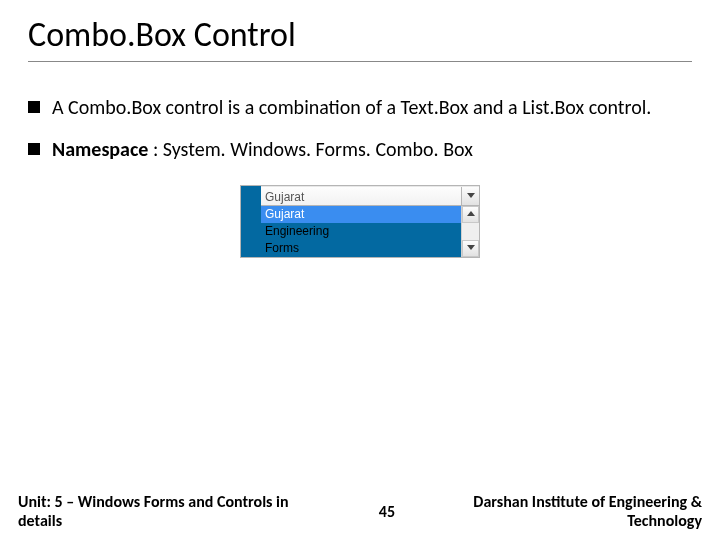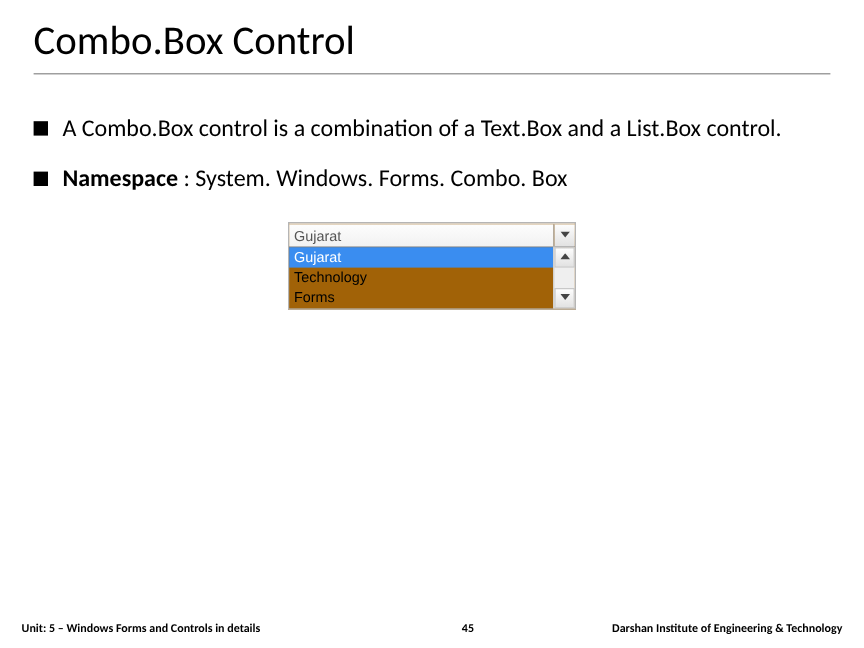--- a/index.html
+++ b/index.html
@@ -4,33 +4,33 @@
 <style>
   * { box-sizing: border-box; margin: 0; padding: 0; }
   html, body { width: 720px; height: 540px; background: #fff; font-family: "Calibri", "Segoe UI", Arial, sans-serif; color: #000; overflow: hidden; }
   .slide { width: 720px; height: 540px; position: relative; padding: 14px 28px 0 28px; border-radius: 19px; }
   .title { font-size: 34px; font-weight: 400; padding-bottom: 6px; border-bottom: 1px solid #888; letter-spacing: 0px; }
   .bullets { margin-top: 32px; }
   .bullet { display: flex; align-items: flex-start; font-size: 20px; line-height: 1.32; margin-bottom: 16px; }
   .bullet .mark { width: 12px; height: 12px; background: #000; margin-top: 7px; margin-right: 12px; flex: none; }
   .bullet .txt { flex: 1; text-align: justify; }
   .bullet:nth-child(3) .txt { text-align: center; }
-  .combo-wrap { width: 240px; margin: 22px auto 0 auto; border: 1px solid #b5b5b5; background: #a16207; font-family: "Tahoma", Arial, sans-serif; font-size: 12px; }
+  .combo-wrap { width: 240px; margin: 22px auto 0 auto; border: 1px solid #b5b5b5; background: #0369a1; font-family: "Tahoma", Arial, sans-serif; font-size: 12px; padding-left: 20px; }
   .combo-top { display: flex; align-items: stretch; height: 20px; border-bottom: 1px solid #b5b5b5; border-top: 1px solid #e8e8e8; }
   .combo-input { flex: 1; padding: 2px 4px 0 4px; color: #555; background: linear-gradient(#fdfdfd,#f2f2f2); display:flex; align-items:center;}
   .combo-drop-btn { width: 18px; border-left: 1px solid #b5b5b5; background: linear-gradient(#fdfdfd,#e2e2e2); display:flex; align-items:center; justify-content:center; }
   .combo-list { display: flex; align-items: stretch; }
   .combo-items { flex: 1; }
   .combo-item { padding: 1px 4px; height: 17px; display:flex; align-items:center; }
   .combo-item.selected { background: #3a8df0; color: #fff; }
   .combo-scroll { width: 18px; border-left: 1px solid #d0d0d0; background: #efefef; display: flex; flex-direction: column; }
   .scroll-btn { height: 17px; background: linear-gradient(#fdfdfd,#e2e2e2); border: 1px solid #c8c8c8; display:flex; align-items:center; justify-content:center; }
   .scroll-btn:first-child { border-bottom:1px solid #c8c8c8; }
   .scroll-btn:last-child { margin-top:auto; border-top:1px solid #c8c8c8; }
-  .footer { position: absolute; left: 0; bottom: 10px; width: 100%; display: flex; align-items: center; padding: 0 18px; font-size: 10px; font-weight: 700; }
+  .footer { position: absolute; left: 0; bottom: 10px; width: 100%; display: flex; align-items: center; padding: 0 18px; font-size: 16px; font-weight: 700; }
   .footer .unit { flex: 1; }
   .footer .page { width: 70px; text-align: right; }
   .footer .inst { flex: 1; text-align: right; }
   b { font-weight: 700; }
   svg { display:block; }
 </style>
 </head>
 <body>
 
 <div class="slide">
@@ -55,21 +55,21 @@
       <div class="combo-input">Gujarat</div>
       <div class="combo-drop-btn">
         <svg width="8" height="6">
             <polygon points="0,0 8,0 4,5" fill="#444"></polygon>
           </svg>
       </div>
     </div>
     <div class="combo-list">
       <div class="combo-items">
         <div class="combo-item selected">Gujarat</div>
-        <div class="combo-item">Technology</div>
+        <div class="combo-item">Engineering</div>
         <div class="combo-item">Forms</div>
       </div>
       <div class="combo-scroll">
         <div class="scroll-btn">
           <svg width="8" height="6">
               <polygon points="0,5 8,5 4,0" fill="#444"></polygon>
             </svg>
         </div>
         <div class="scroll-btn">
           <svg width="8" height="6">

